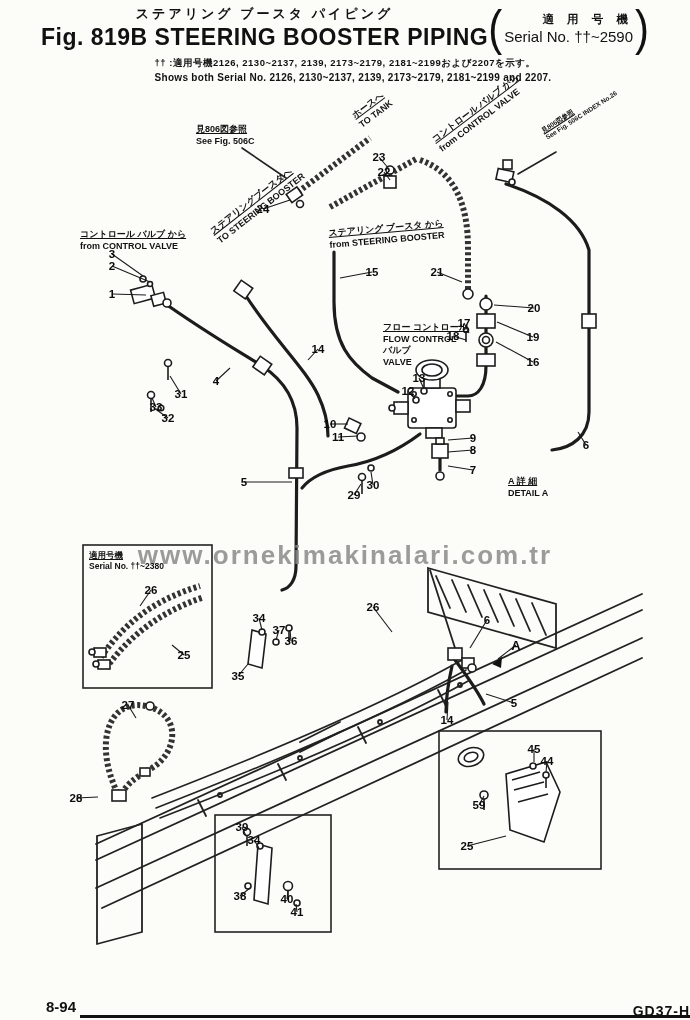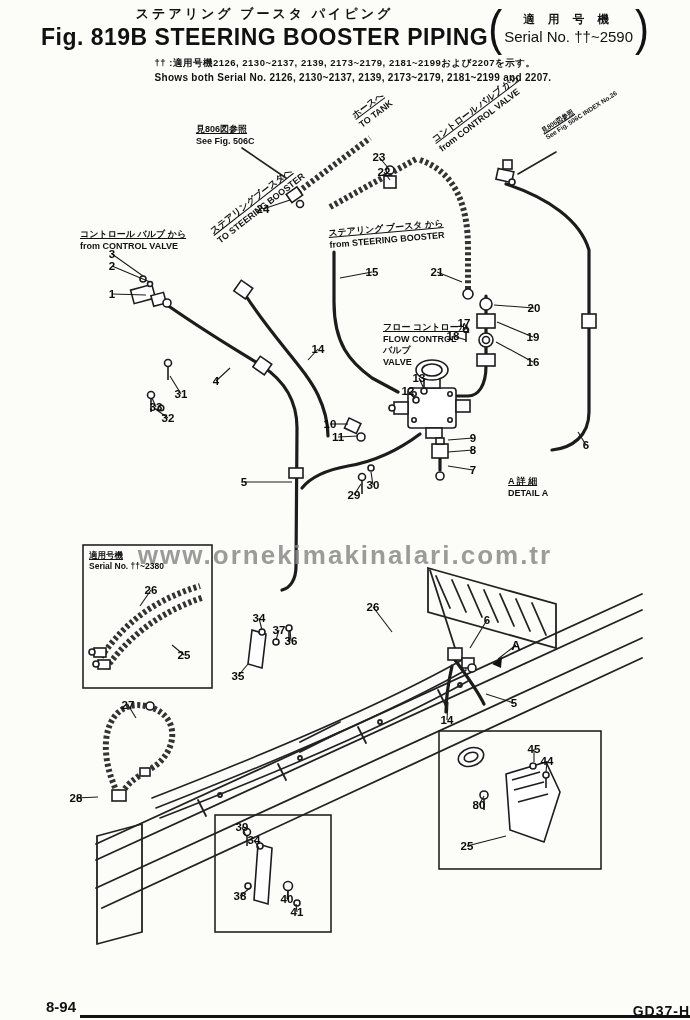--- a/index.html
+++ b/index.html
@@ -6,21 +6,21 @@
   body{width:690px;height:1020px;position:relative;background:#fcfcf9;
        font-family:"Liberation Sans",sans-serif;color:#111;overflow:hidden;}
   .layer{position:absolute;inset:0;}
   
   .header{position:absolute;top:5px;left:0;right:0;display:flex;flex-direction:column;align-items:center;z-index:4;}
   .title-row{display:flex;align-items:center;gap:0;}
   .title-main{text-align:center;}
   .title-jp{font-size:13px;font-weight:bold;letter-spacing:3px;}
   .title-en{font-size:23px;font-weight:bold;letter-spacing:.5px;margin-top:1px;}
   .paren{font-size:42px;font-weight:400;line-height:.85;transform:scaleY(1.2);}
-  .title-serial{text-align:center;padding:0 2px;}
+  .title-serial{text-align:right;padding:0 2px;}
   .serial-jp{font-size:11.5px;font-weight:bold;letter-spacing:5px;}
   .serial-en{font-size:15px;font-weight:normal;margin-top:1px;}
   .note{margin-top:6px;font-weight:bold;text-align:center;}
   .note-jp{font-size:9.5px;letter-spacing:.5px;}
   .note-en{font-size:10px;margin-top:2px;margin-left:16px;letter-spacing:.3px;}
   
   #diagram-svg{position:absolute;left:0;top:0;z-index:1;}
   
   .watermark{pointer-events:none;z-index:2;}
   .wm-brand{position:absolute;left:44px;top:420px;font-size:104px;font-weight:bold;
@@ -317,21 +317,21 @@
     <span class="callout" style="left: 259px; top: 618px;">34</span>
     <span class="callout" style="left: 254px; top: 840px;">34</span>
     <span class="callout" style="left: 238px; top: 676px;">35</span>
     <span class="callout" style="left: 291px; top: 641px;">36</span>
     <span class="callout" style="left: 279px; top: 630px;">37</span>
     <span class="callout" style="left: 240px; top: 896px;">38</span>
     <span class="callout" style="left: 242px; top: 827px;">39</span>
     <span class="callout" style="left: 287px; top: 899px;">40</span>
     <span class="callout" style="left: 297px; top: 912px;">41</span>
     <span class="callout" style="left: 467px; top: 846px;">25</span>
-    <span class="callout" style="left: 479px; top: 805px;">80</span>
+    <span class="callout" style="left: 479px; top: 805px;">59</span>
     <span class="callout" style="left: 547px; top: 761px;">44</span>
     <span class="callout" style="left: 534px; top: 749px;">45</span>
     <span class="callout" style="left: 514px; top: 703px;">5</span>
     <span class="callout" style="left: 487px; top: 620px;">6</span>
     <span class="callout" style="left: 447px; top: 720px;">14</span>
     <span class="callout letter" style="left: 516px; top: 645px;">A</span>
     <div class="annotation" style="left: 196px; top: 124px;">
       <div>見806図参照</div>
       <div>See Fig. 506C</div>
     </div>

